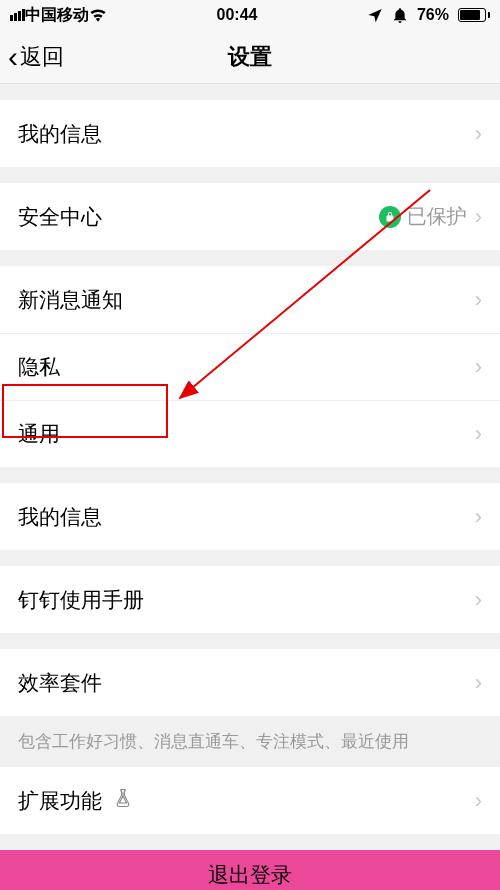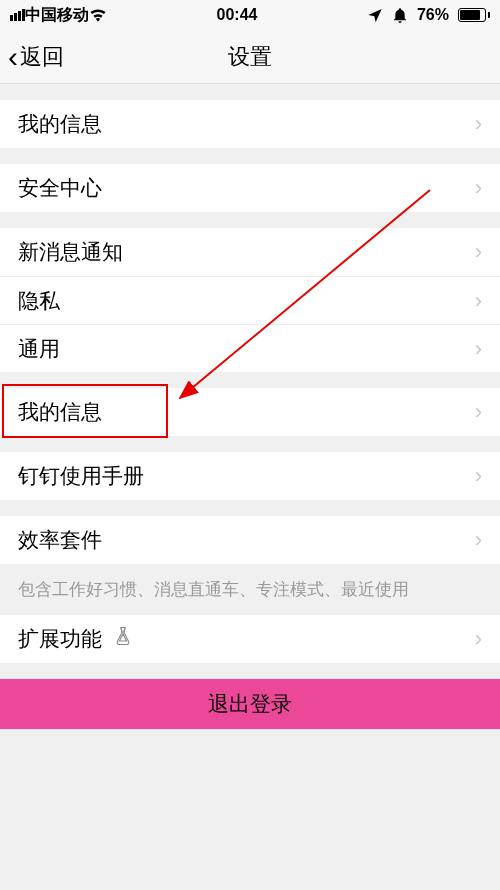--- a/index.html
+++ b/index.html
@@ -47,26 +47,26 @@
       font-size: 22px;
       color: #000;
       cursor: pointer;
     }
     .back-chevron { font-size: 30px; font-weight: 300; margin-right: 2px; line-height: 1; }
     .nav-title {
       position: absolute;
       left: 50%;
       transform: translateX(-50%);
       font-size: 22px;
-      font-weight: 400;
+      font-weight: 700;
     }
     .spacer-md { height: 16px; background: #f0f0f0; }
     .cell {
       background: #fff;
-      height: 48px;
+      height: 67px;
       display: flex;
       align-items: center;
       padding: 0 18px;
       font-size: 21px;
       position: relative;
       cursor: pointer;
     }
     .cell + .cell { border-top: 1px solid #eee; }
     .cell-label { flex: 1; }
     .cell-value { color: #999; font-size: 20px; margin-right: 8px; display: flex; align-items: center; gap: 6px; }
@@ -158,20 +158,28 @@
 
 <div class="cell">
   <span class="cell-label">我的信息</span>
   <span class="chevron">›</span>
 </div>
 
 <div class="spacer-md"></div>
 
 <div class="cell">
   <span class="cell-label">安全中心</span>
+  <span class="cell-value">
+    <span class="lock-badge">
+      <svg viewBox="0 0 24 24">
+          <path d="M12 2a4 4 0 014 4v3h1a2 2 0 012 2v8a2 2 0 01-2 2H7a2 2 0 01-2-2v-8a2 2 0 012-2h1V6a4 4 0 014-4zm0 2a2 2 0 00-2 2v3h4V6a2 2 0 00-2-2z"></path>
+        </svg>
+    </span>
+    <span>已保护</span>
+  </span>
   <span class="chevron">›</span>
 </div>
 
 <div class="spacer-md"></div>
 
 <div class="cell">
   <span class="cell-label">新消息通知</span>
   <span class="chevron">›</span>
 </div>
 <div class="cell">

